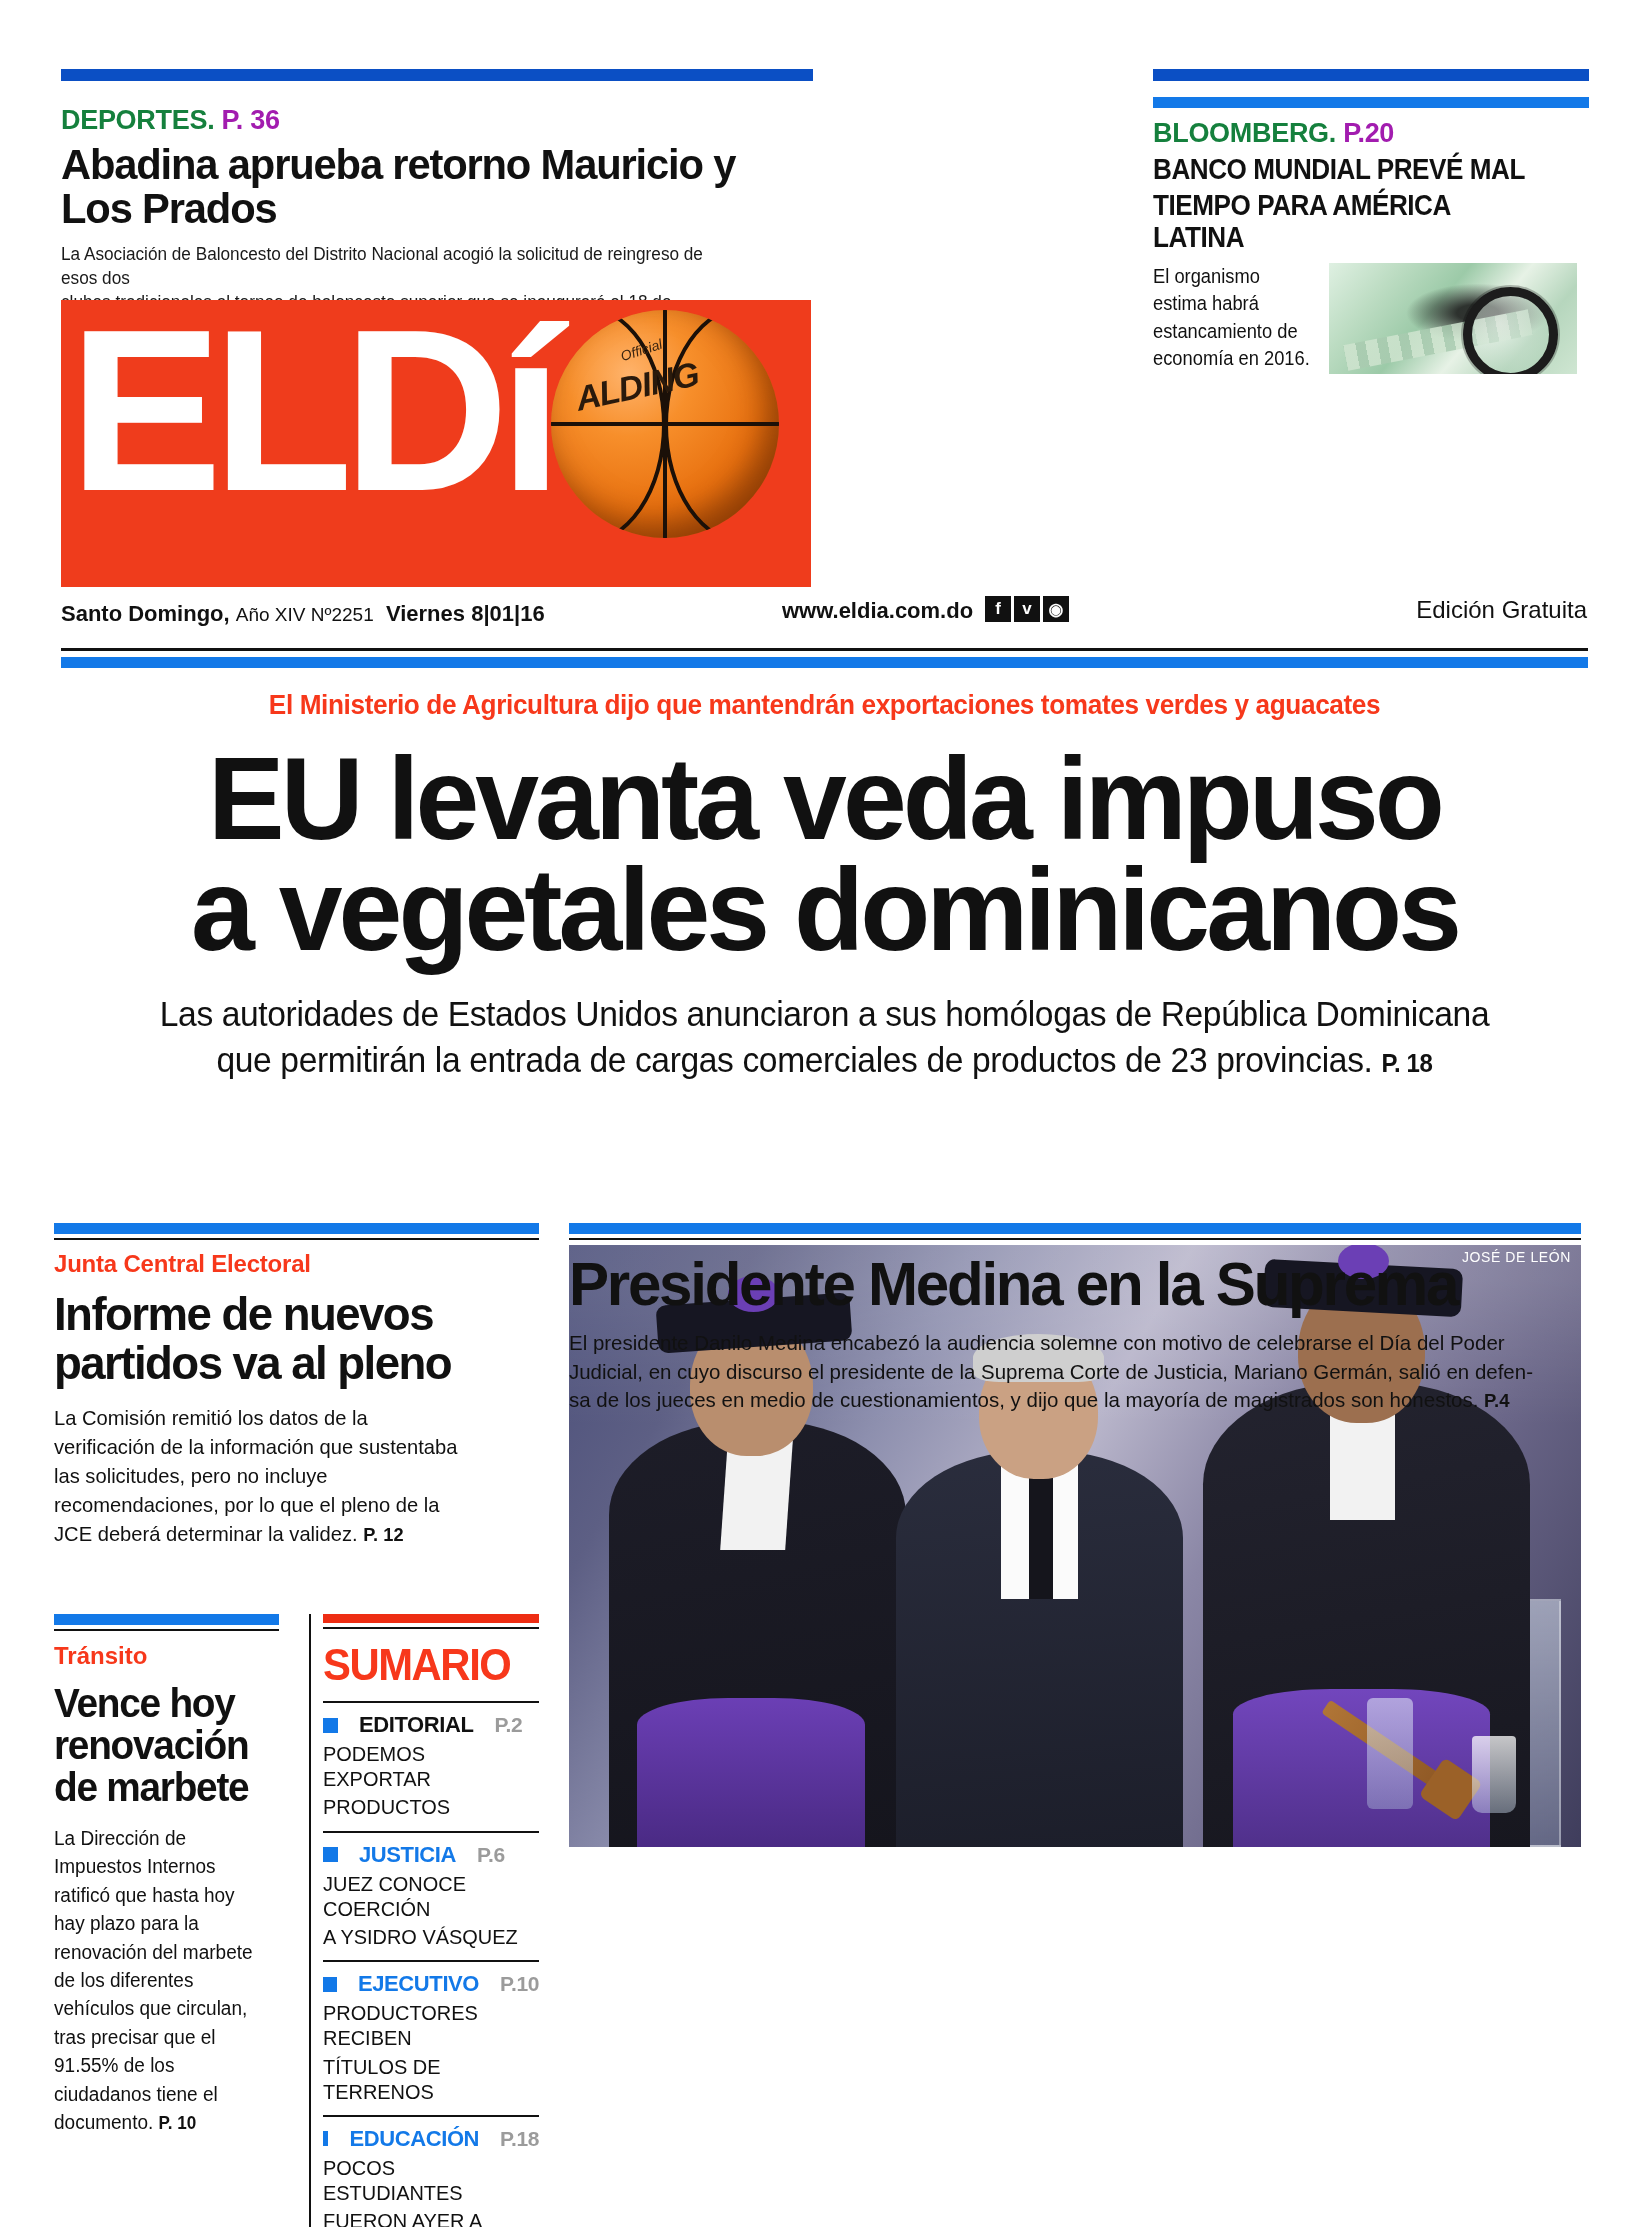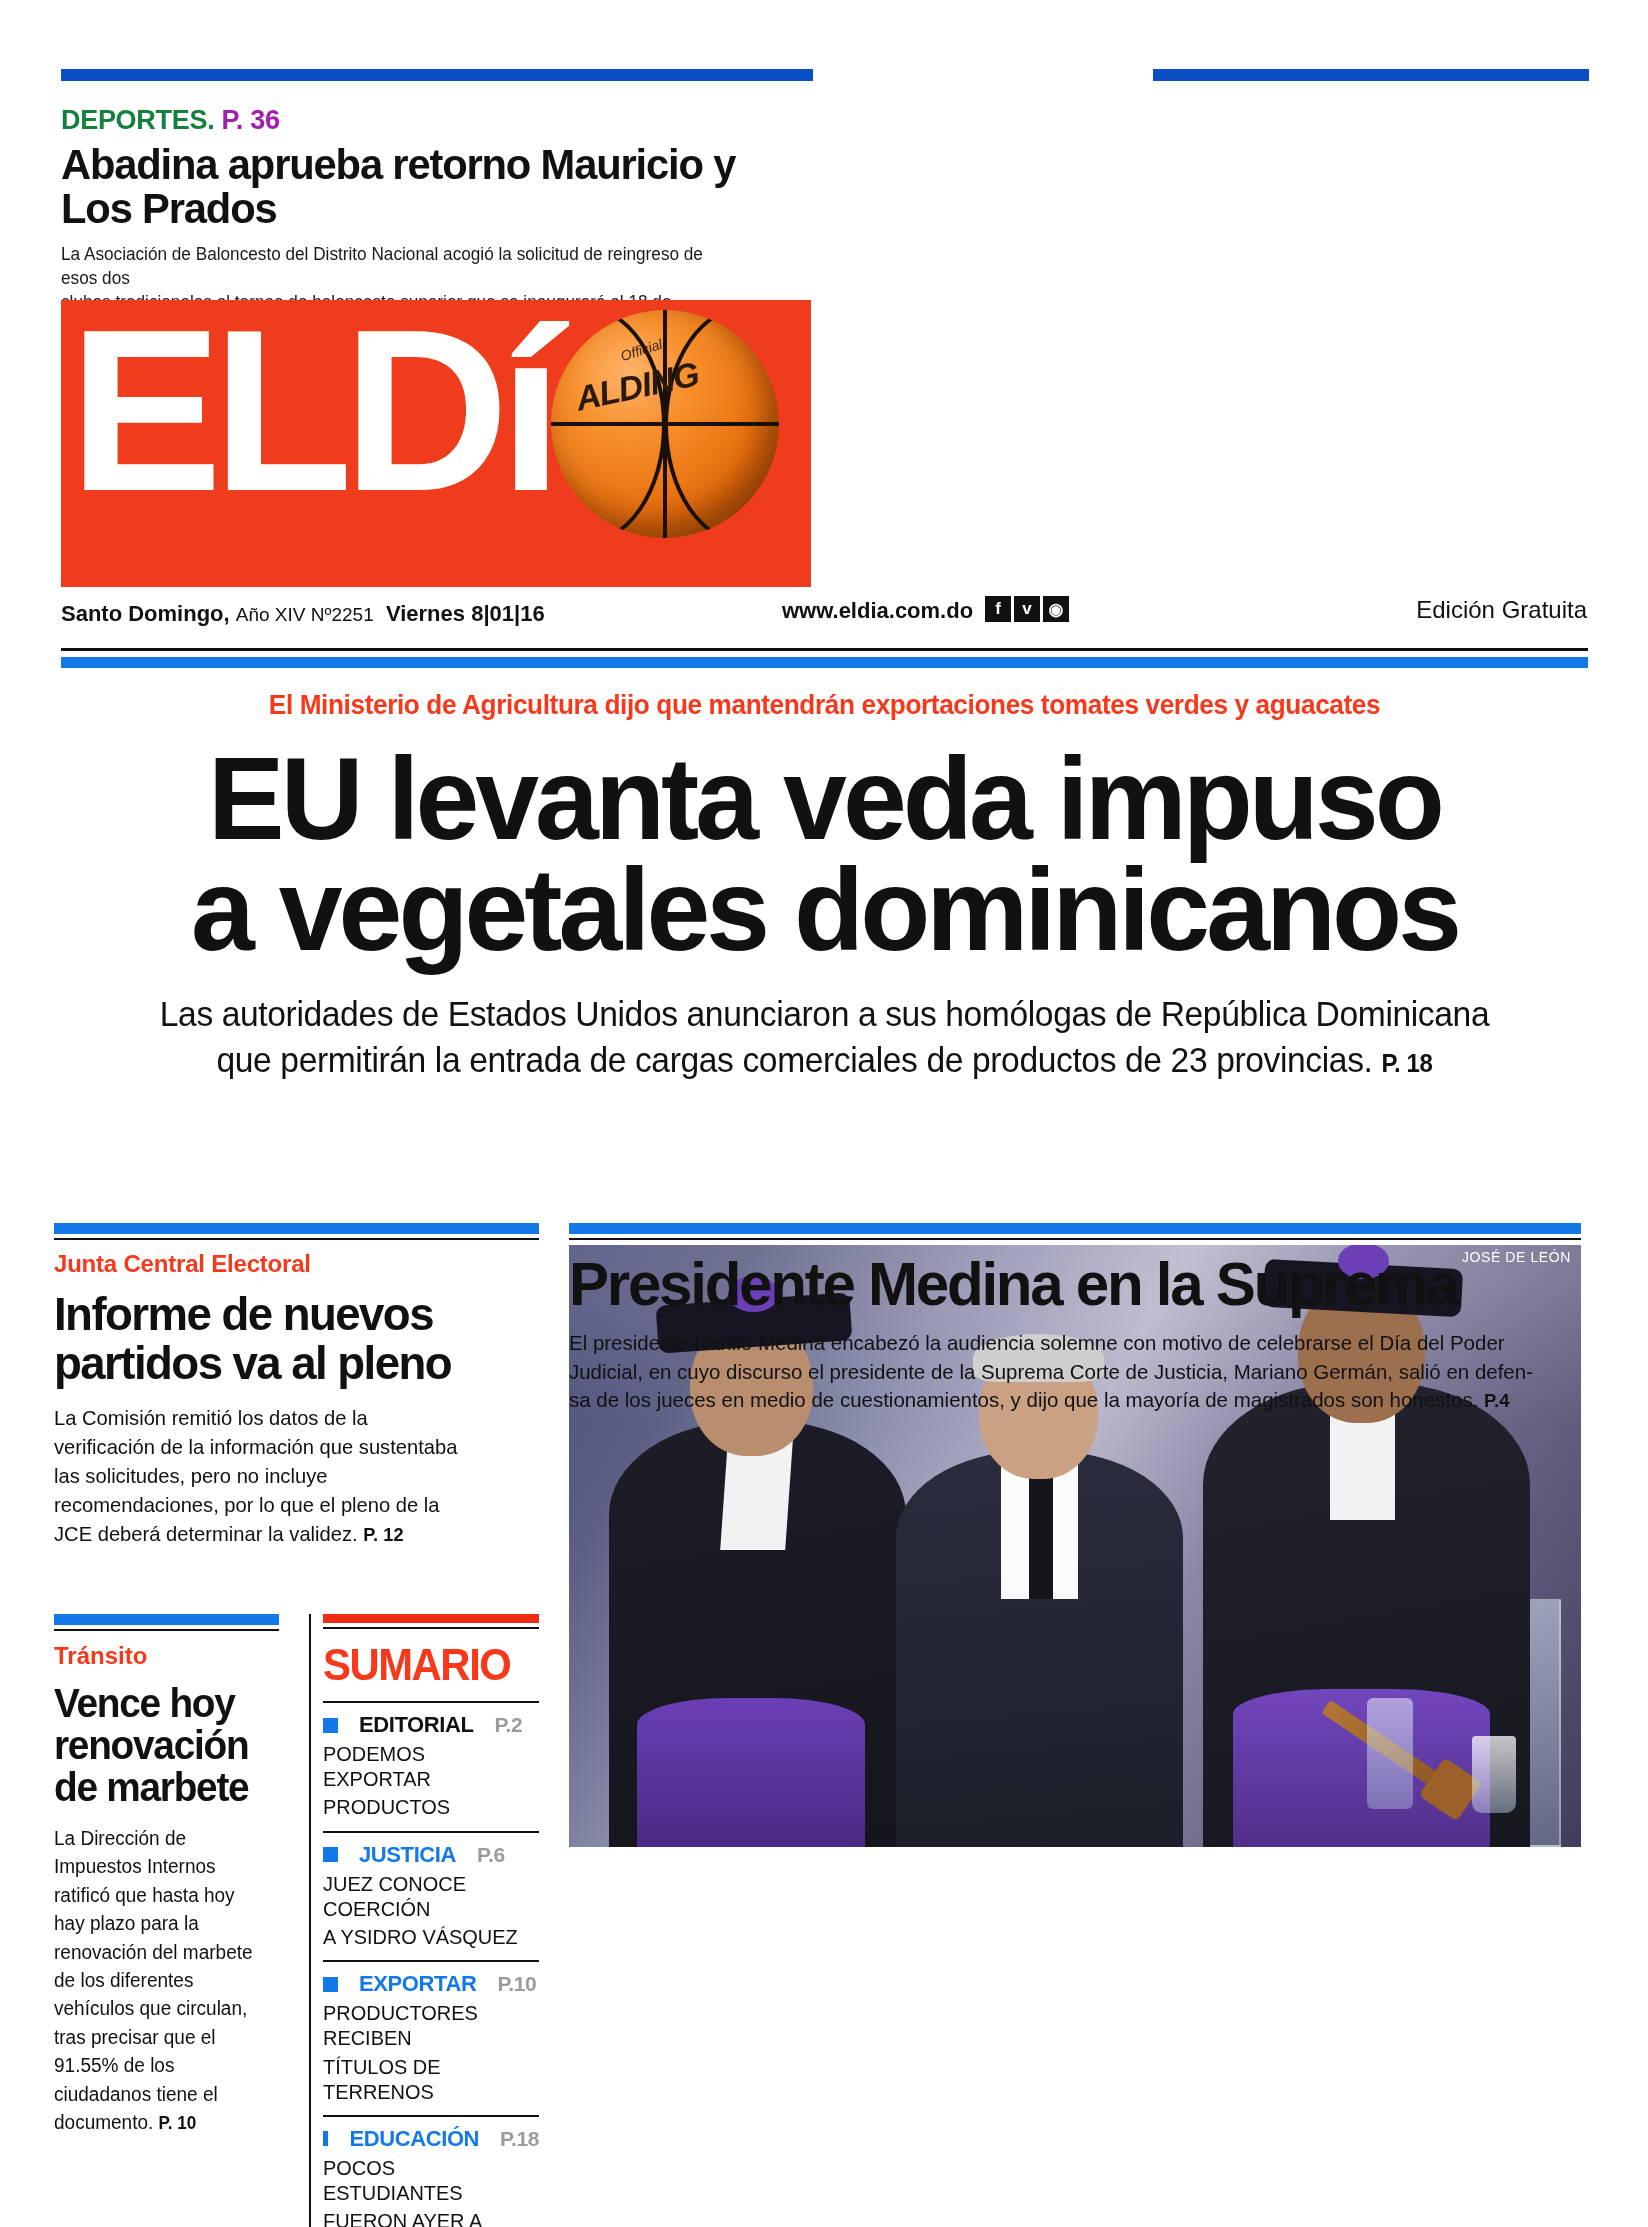--- a/index.html
+++ b/index.html
@@ -255,20 +255,33 @@
     <div id="deportes-deck">
       <div>La Asociación de Baloncesto del Distrito Nacional acogió la solicitud de reingreso de esos dos</div>
       <div>clubes tradicionales al torneo de baloncesto superior que se inaugurará el 18 de febrero.</div>
     </div>
   </div>
 
   <div id="top-right-col">
     <div class="blue-bar"></div>
 
 
+    <div id="bloom-div">
+      <div class="blue-bar-light"></div>
+      <div id="bloom-kicker" class="kicker">
+        <span class="sec">BLOOMBERG.</span>
+        <span class="pg">P.20</span>
+      </div>
+      <div class="right-head">BANCO MUNDIAL PREVÉ MAL</div>
+      <div class="right-head">TIEMPO PARA AMÉRICA LATINA</div>
+      <div id="bloom-body">
+        <div id="bloom-text">El organismo estima habrá estancamiento de economía en 2016.</div>
+        <div id="bloom-photo"></div>
+      </div>
+    </div>
   </div>
 
   <div id="masthead">
     <div id="masthead-title"><span>EL</span><span>Día</span></div>
     <div id="ball">
       <div class="seam-c1"></div>
       <div class="seam-c2"></div>
       <div class="seam-v"></div>
       <div class="seam-h"></div>
       <div id="ball-official">Official</div>
@@ -372,21 +385,21 @@
                 <span class="sum-sec" style="color:#1379e8">JUSTICIA</span>
                 <span class="sum-pg">P.6</span>
               </div>
               <div class="sum-txt">JUEZ CONOCE COERCIÓN</div>
               <div class="sum-txt">A YSIDRO VÁSQUEZ</div>
             </div>
 
             <div class="sum-item">
               <div class="sum-head">
                 <span class="sum-sq"></span>
-                <span class="sum-sec" style="color:#1379e8">EXPORTAR</span>
+                <span class="sum-sec" style="color:#1379e8">EJECUTIVO</span>
                 <span class="sum-pg">P.10</span>
               </div>
               <div class="sum-txt">PRODUCTORES RECIBEN</div>
               <div class="sum-txt">TÍTULOS DE TERRENOS</div>
             </div>
 
             <div class="sum-item">
               <div class="sum-head">
                 <span class="sum-sq"></span>
                 <span class="sum-sec" style="color:#1379e8">EDUCACIÓN</span>

